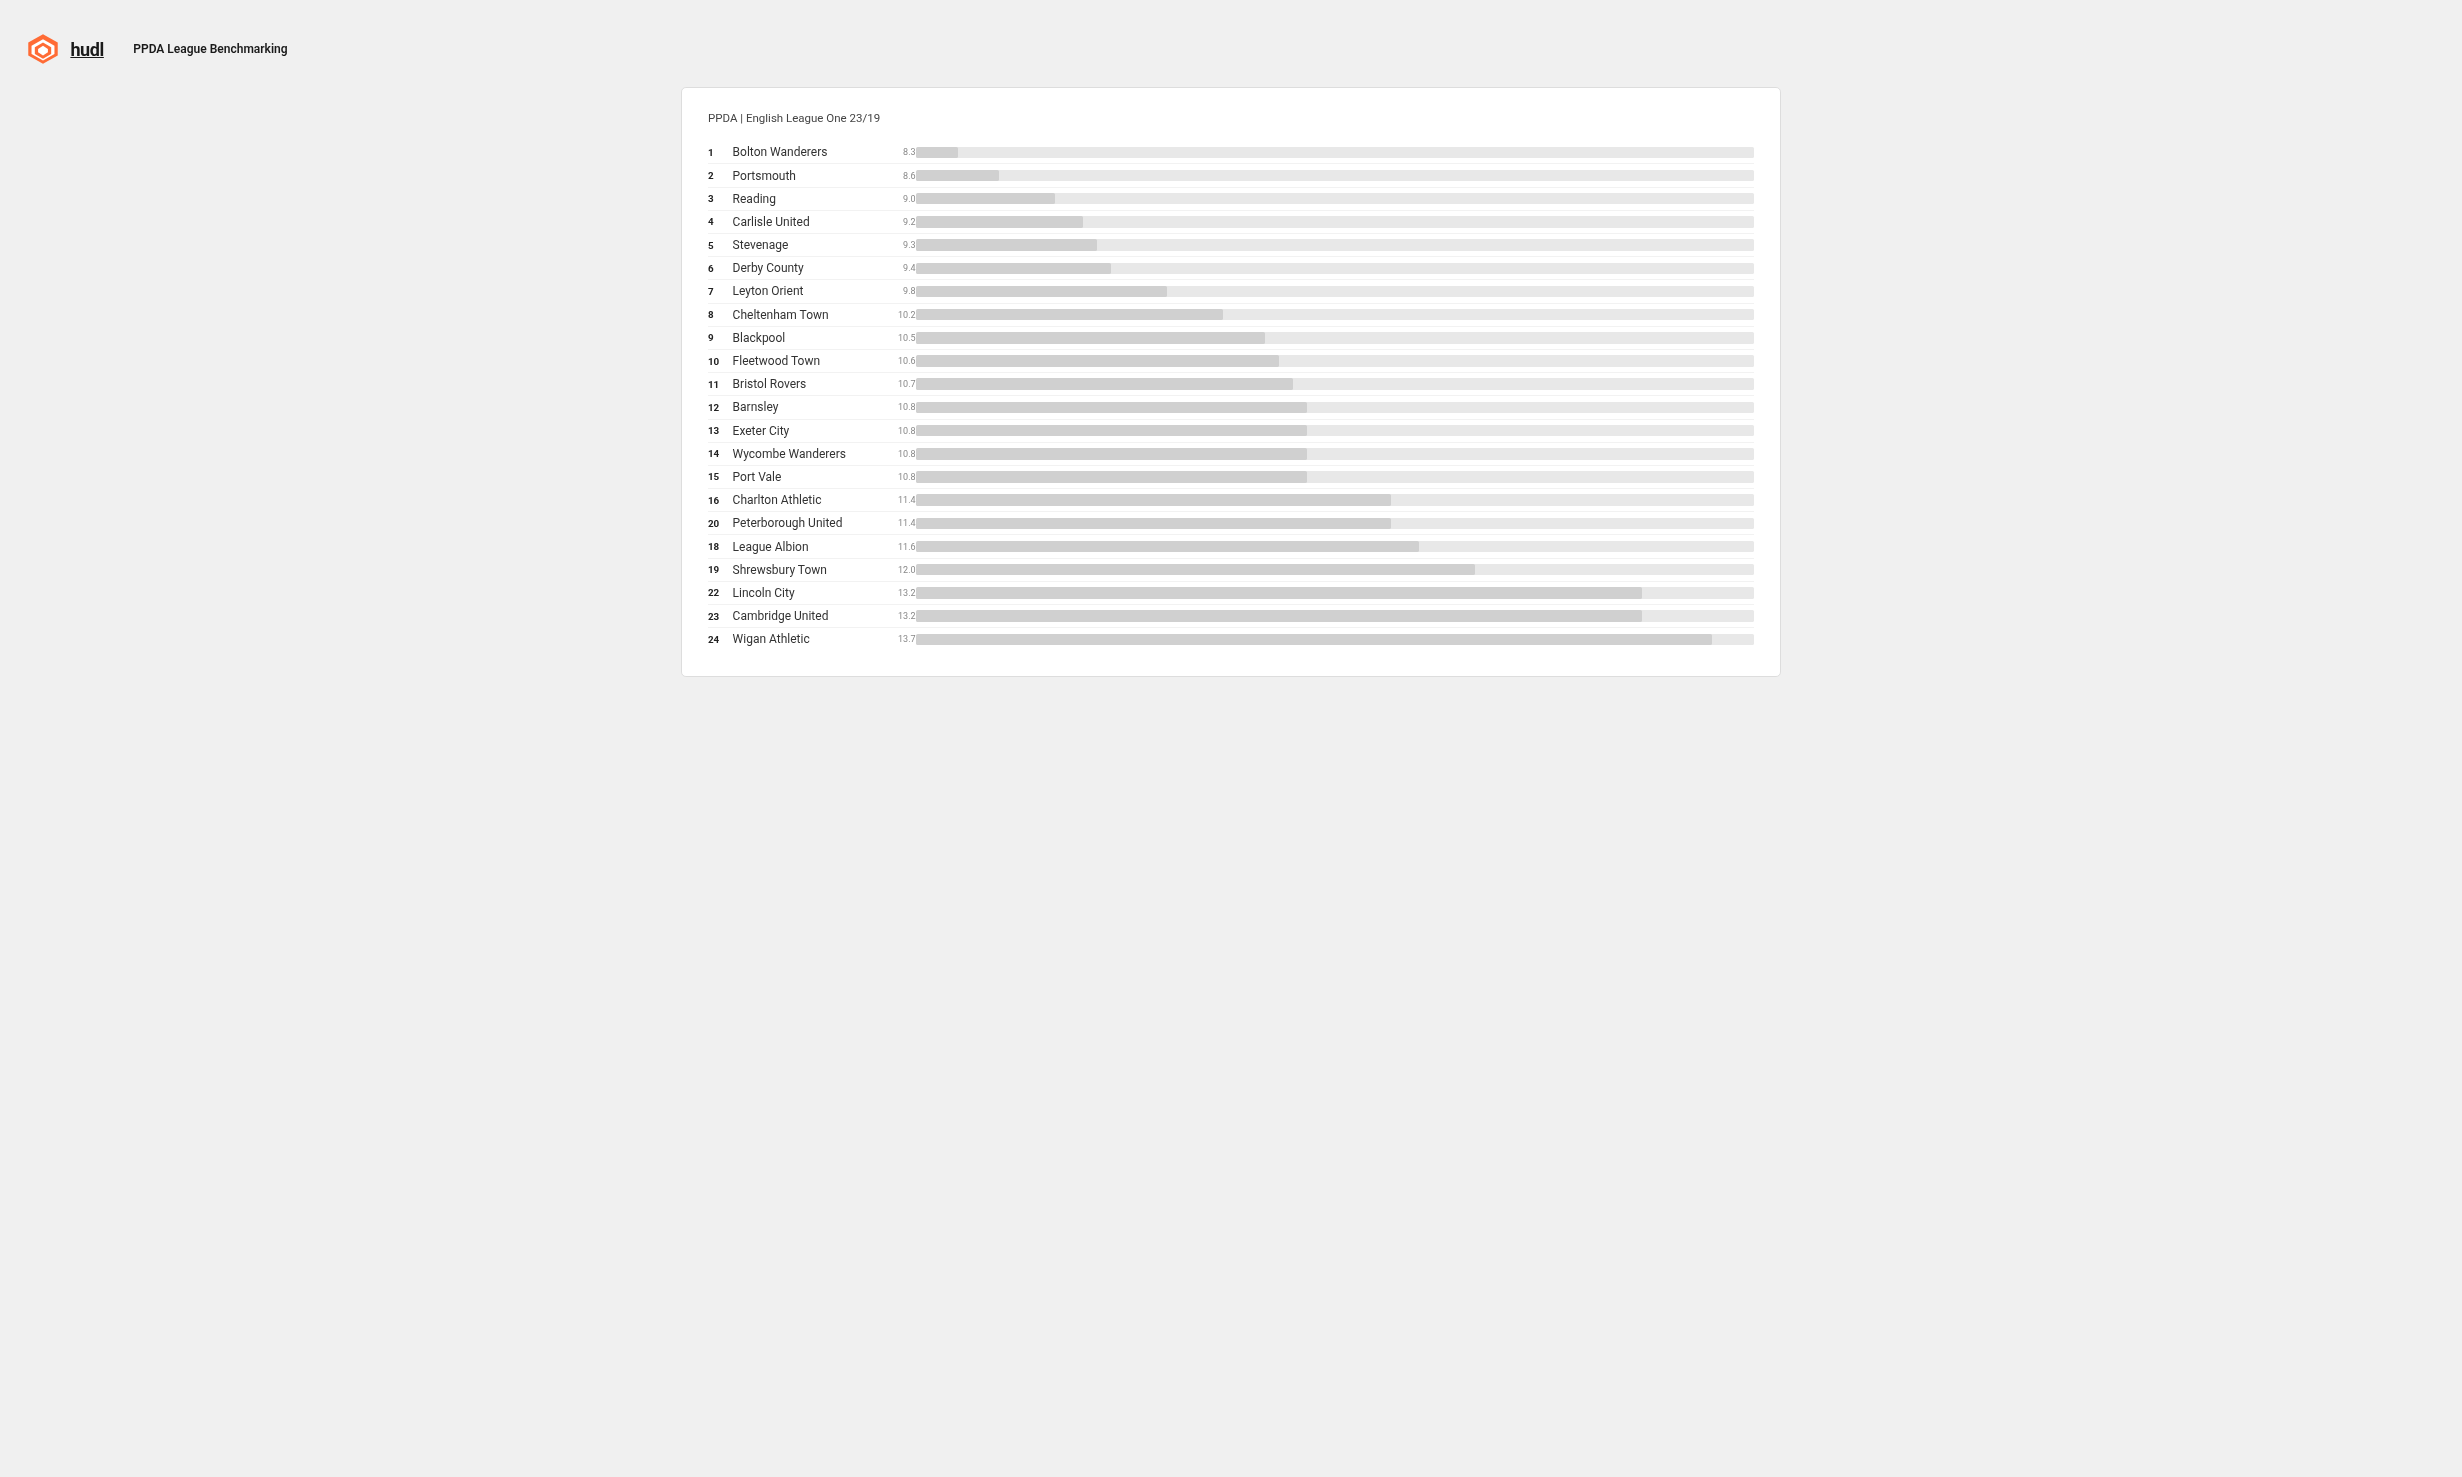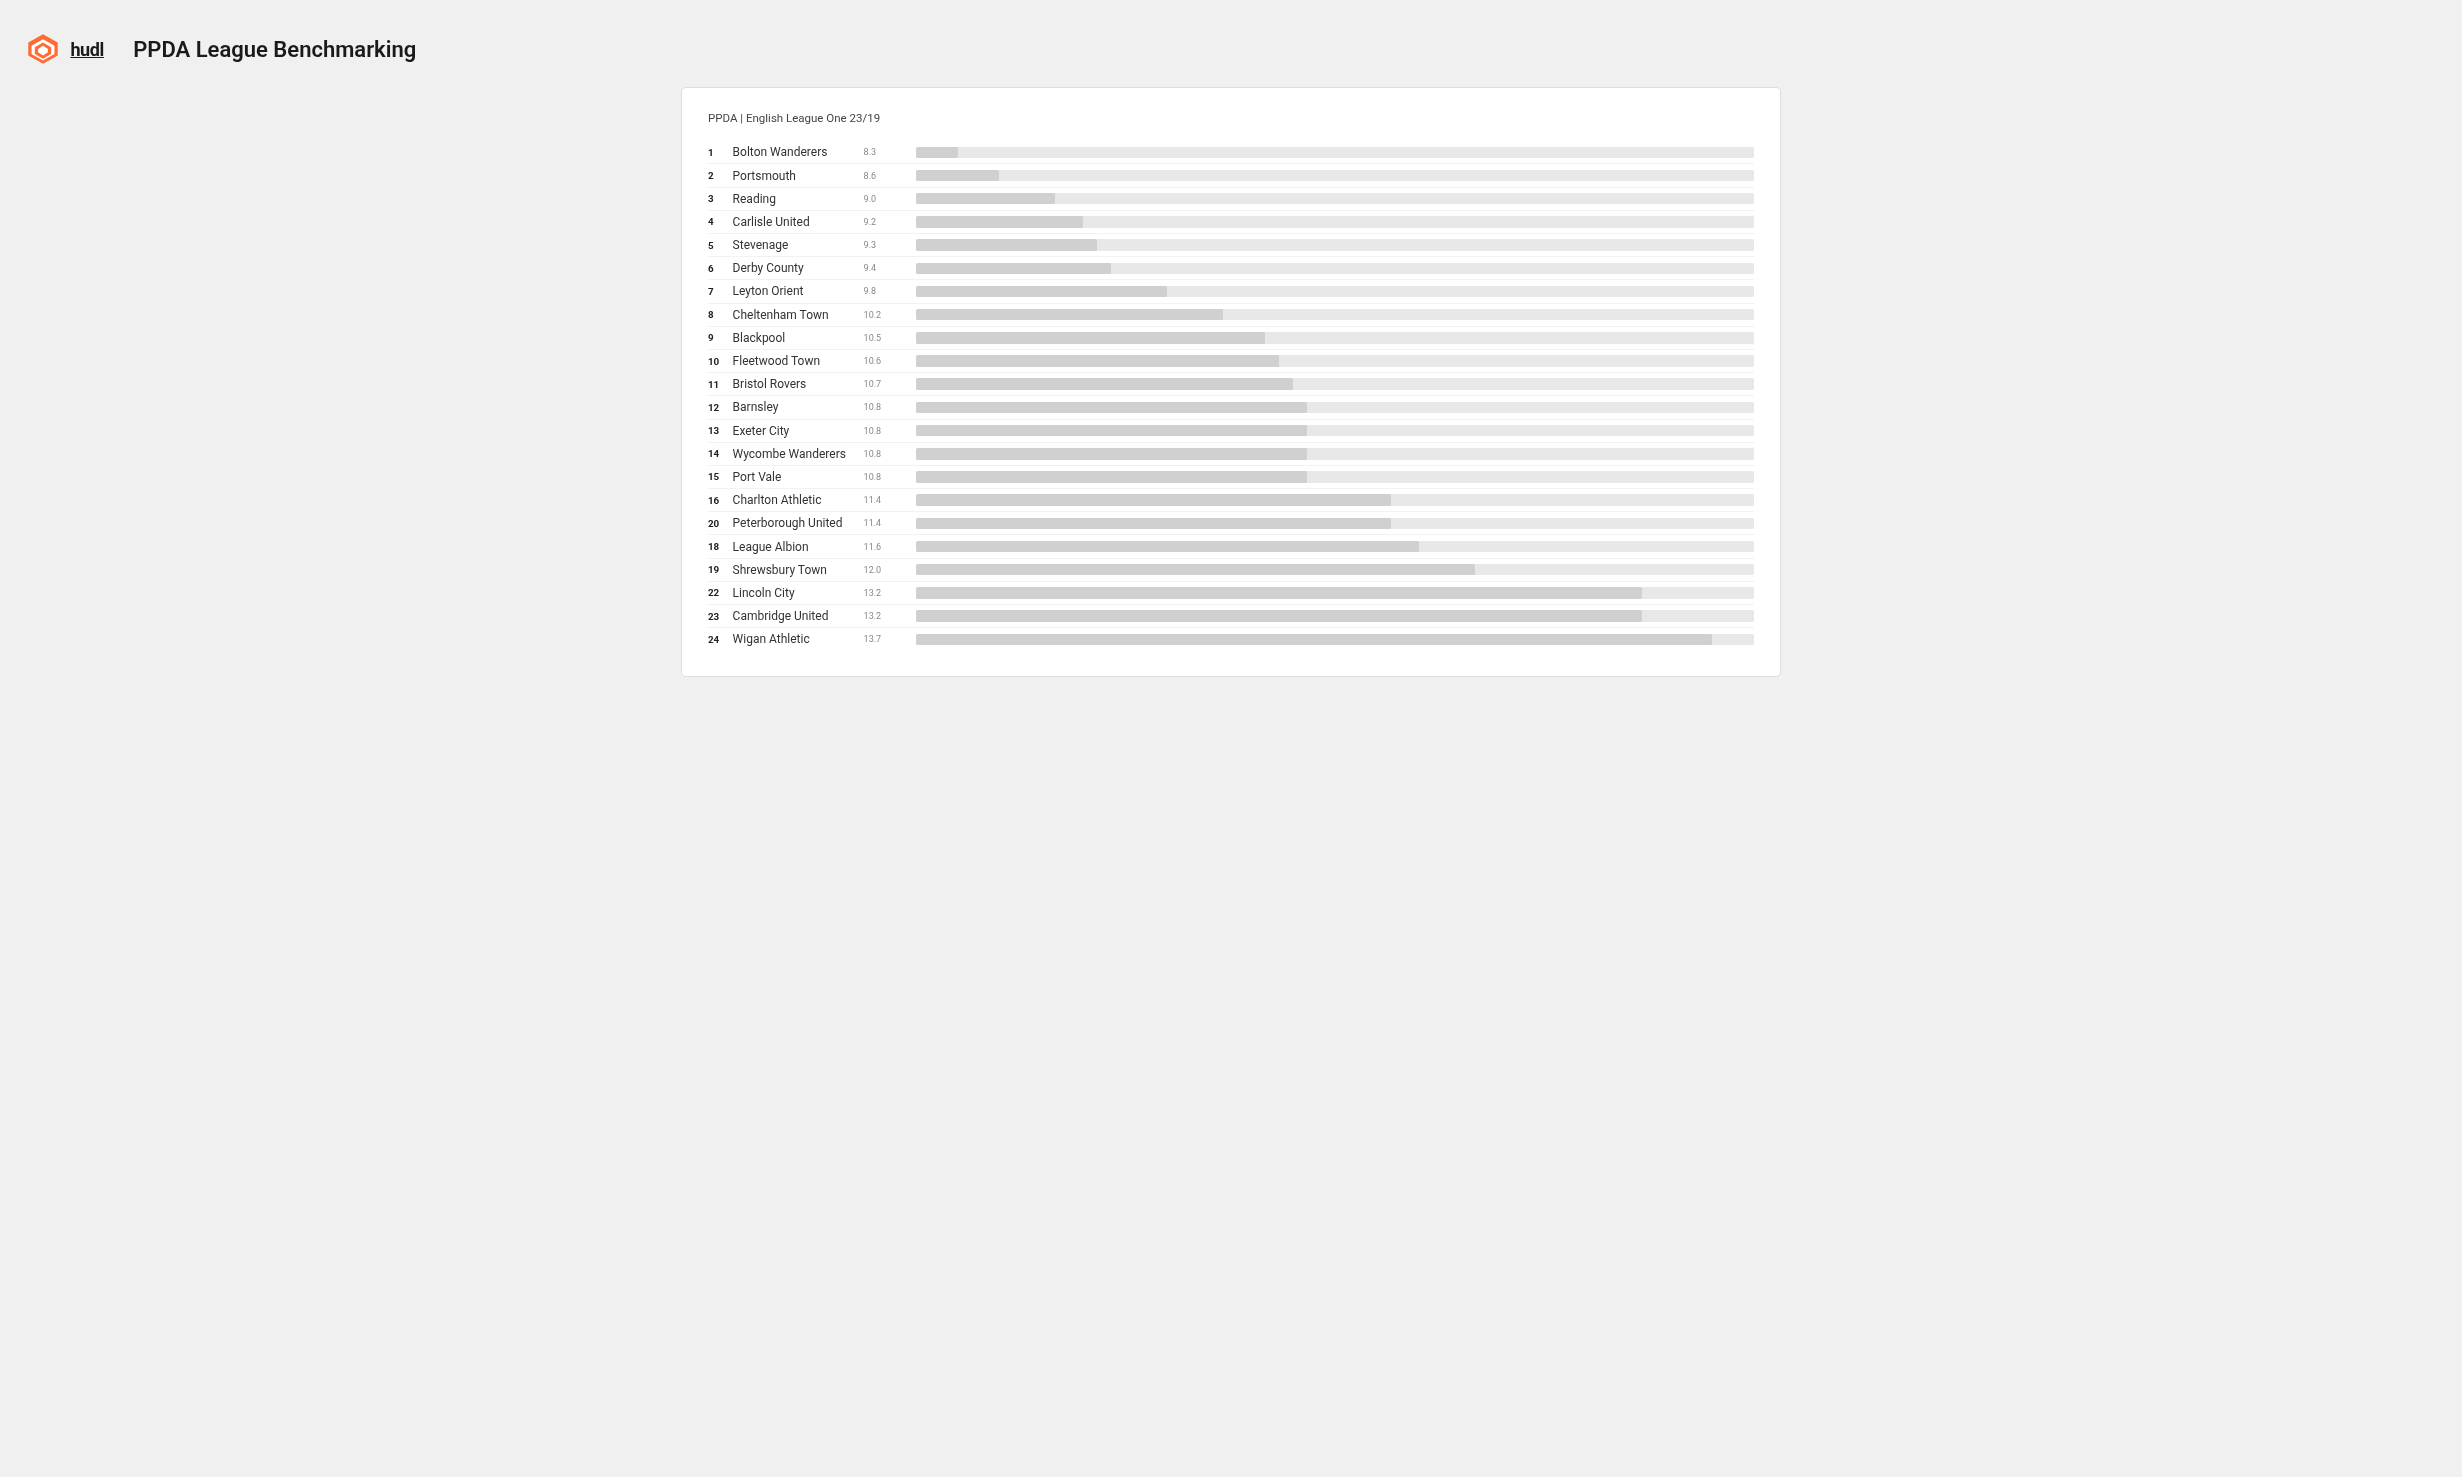--- a/index.html
+++ b/index.html
@@ -20,21 +20,21 @@
       height: 36px;
     }
     .logo-text {
       font-size: 18px;
       font-weight: 700;
       color: #1a1a1a;
       letter-spacing: -0.4px;
       text-decoration: underline;
     }
     .page-title {
-      font-size: 22px;
+      font-size: 12px;
       font-weight: 600;
       color: #1a1a1a;
       margin-left: 6.6px;
       padding-left: 13px;
       border-left: none;
     }
     .card {
       background: #ffffff;
       border: 0.8px solid #ddd;
       border-radius: 4.9px;
@@ -74,21 +74,21 @@
       flex: 1;
       display: flex;
       align-items: center;
       gap: 0;
     }
     .bar-value {
       font-size: 9px;
       color: #888;
       width: 52px;
       flex-shrink: 0;
-      text-align: left;
+      text-align: right;
     }
     .bar-track {
       flex: 1;
       height: 11.5px;
       background: #e8e8e8;
       border-radius: 1.6px;
       overflow: hidden;
     }
     .bar-fill {
       height: 100%;

